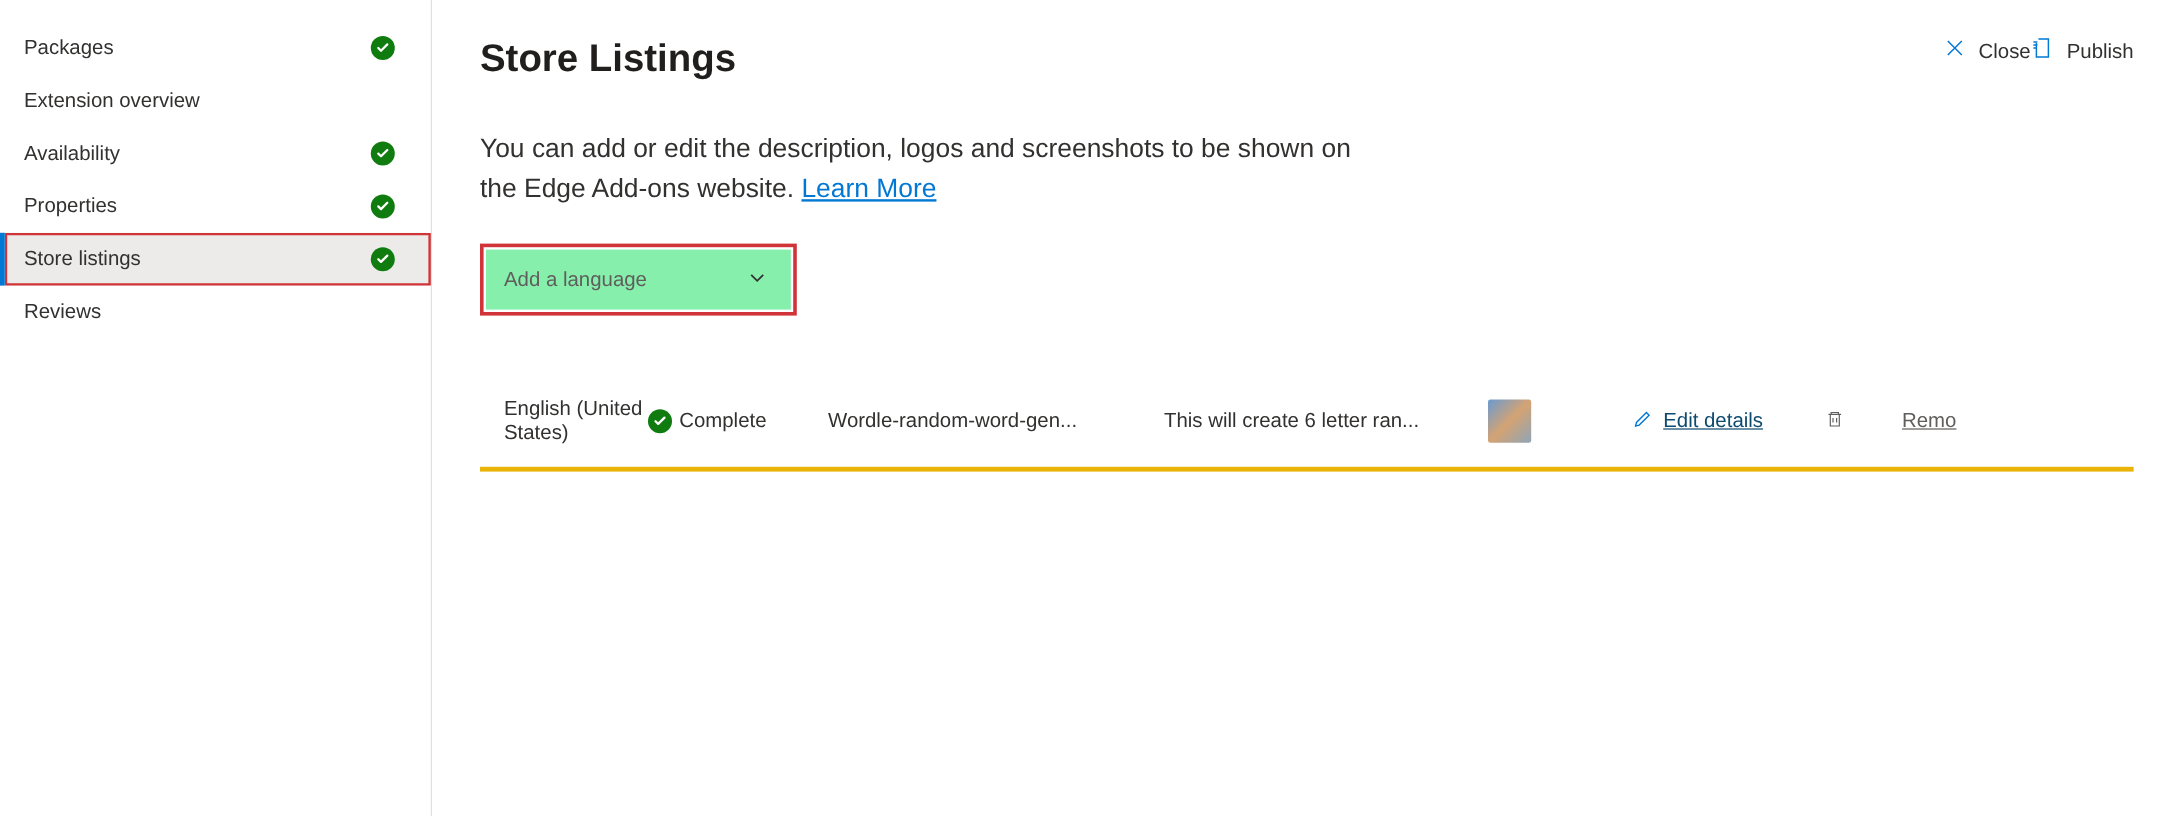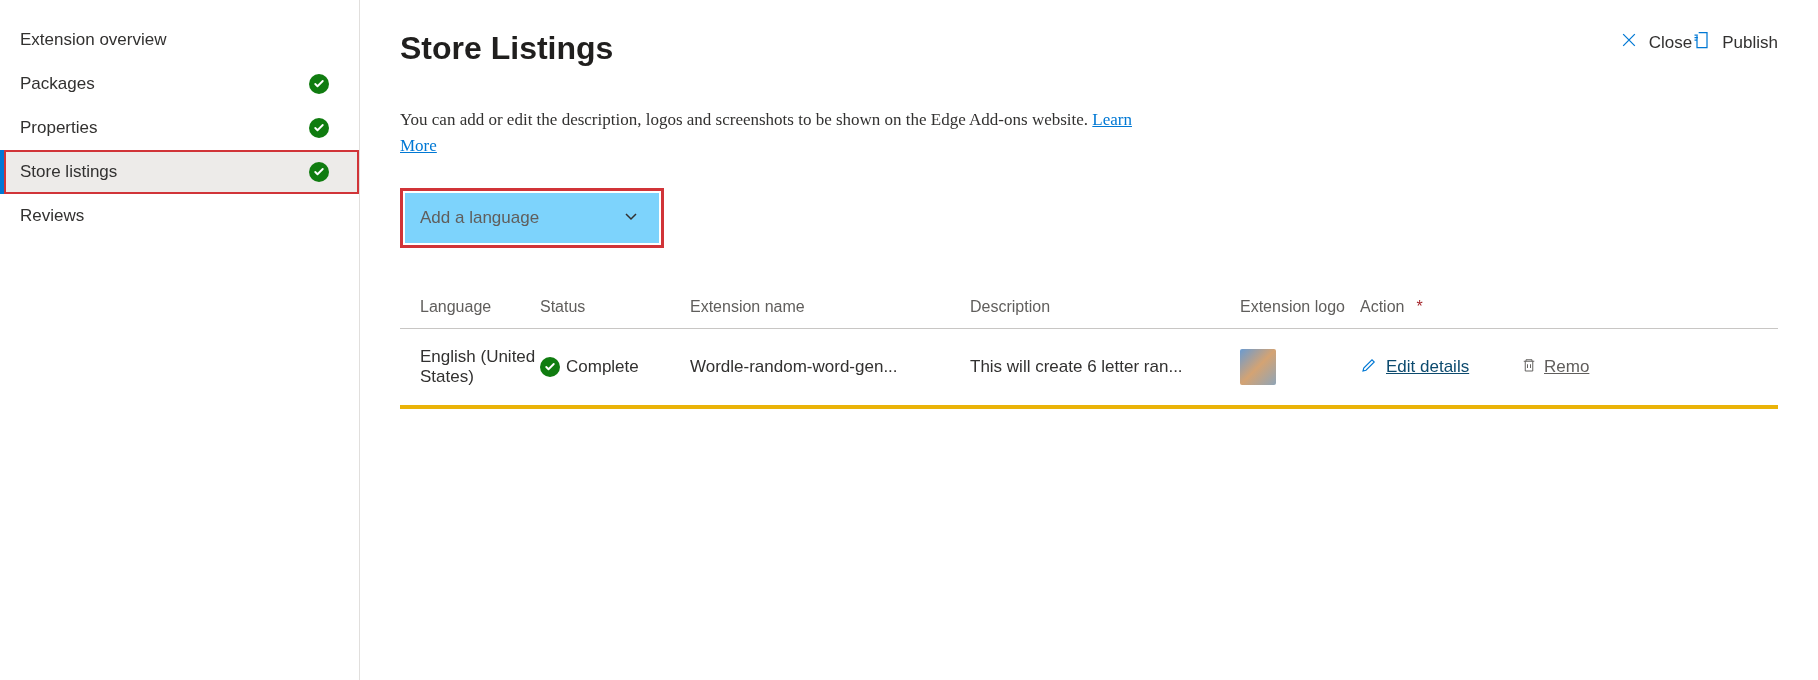--- a/index.html
+++ b/index.html
@@ -81,26 +81,25 @@
       gap: 10px;
       font-size: 17px;
       color: #323130;
       cursor: pointer;
     }
     .header-action svg {
       width: 20px;
       height: 20px;
     }
     .description-text {
-      font-size: 17px;
+      font-size: 22px;
       color: #323130;
       max-width: 760px;
       line-height: 1.5;
       margin-bottom: 30px;
-      font-family: Liberation Serif, serif;
     }
     .description-text a {
       color: #0078d4;
       text-decoration: underline;
     }
     .bold-text {
       font-size: 18px;
       font-weight: 600;
       color: #201f1e;
       max-width: 720px;
@@ -108,21 +107,21 @@
       margin-bottom: 30px;
     }
     .dropdown-highlight {
       border: 3px solid #d13438;
       padding: 2px;
       display: inline-block;
     }
     .dropdown {
       width: 254px;
       height: 50px;
-      background: #7dd3fc;
+      background: #86efac;
       border: none;
       display: flex;
       align-items: center;
       justify-content: space-between;
       padding: 0 20px 0 15px;
       font-size: 17px;
       color: #605e5c;
       cursor: pointer;
     }
     .dropdown svg {
@@ -171,24 +170,32 @@
       cursor: pointer;
     }
     .pencil-icon svg { width: 18px; height: 18px; }
     .trash-icon svg { width: 18px; height: 18px; }
   </style>
 </head>
 <body>
 
 <nav class="sidebar">
   <div class="sidebar-item">
+    <span>Packages</span>
+    <span class="checkmark-icon">
+        <svg viewBox="0 0 16 16">
+          <path d="M13 4L6 11L3 8" stroke="#fff" stroke-width="2.5" fill="none" stroke-linecap="round" stroke-linejoin="round"></path>
+        </svg>
+      </span>
+  </div>
+  <div class="sidebar-item">
     <span>Extension overview</span>
   </div>
   <div class="sidebar-item">
-    <span>Packages</span>
+    <span>Availability</span>
     <span class="checkmark-icon">
         <svg viewBox="0 0 16 16">
           <path d="M13 4L6 11L3 8" stroke="#fff" stroke-width="2.5" fill="none" stroke-linecap="round" stroke-linejoin="round"></path>
         </svg>
       </span>
   </div>
   <div class="sidebar-item">
     <span>Properties</span>
     <span class="checkmark-icon">
         <svg viewBox="0 0 16 16">
@@ -243,31 +250,20 @@
       <span>Add a language</span>
       <span>
         <svg viewBox="0 0 16 16">
             <path d="M3 6L8 11L13 6" stroke="#323130" stroke-width="1.5" fill="none"></path>
           </svg>
       </span>
     </div>
   </div>
 
   <div class="table">
-    <div class="table-header">
-      <div class="col-language">Language</div>
-      <div class="col-status">Status</div>
-      <div class="col-extname">Extension name</div>
-      <div class="col-description">Description</div>
-      <div class="col-logo">Extension logo</div>
-      <div class="col-action">
-        <span>Action</span>
-          <span class="required-star">*</span>
-      </div>
-    </div>
     <div class="table-row">
       <div class="col-language">English (United States)</div>
       <div class="col-status">
         <span class="checkmark-icon">
             <svg viewBox="0 0 16 16">
               <path d="M13 4L6 11L3 8" stroke="#fff" stroke-width="2.5" fill="none" stroke-linecap="round" stroke-linejoin="round"></path>
             </svg>
           </span>
         <span>Complete</span>
       </div>
@@ -283,17 +279,17 @@
             </svg>
         </span>
         <span class="edit-link">Edit details</span>
       </div>
       <div class="col-remove">
         <span class="trash-icon">
           <svg viewBox="0 0 24 24">
               <path d="M5 7H19M8 7V5H16V7M7 7V20H17V7M10 11V16M14 11V16" stroke="#605e5c" stroke-width="1.3" fill="none"></path>
             </svg>
         </span>
-        <span style="text-decoration:underline;">Remo</span>
+        <span style="text-decoration:underline;margin-left:41px;">Remo</span>
       </div>
     </div>
   </div>
 </main>
 
 </body></html>

